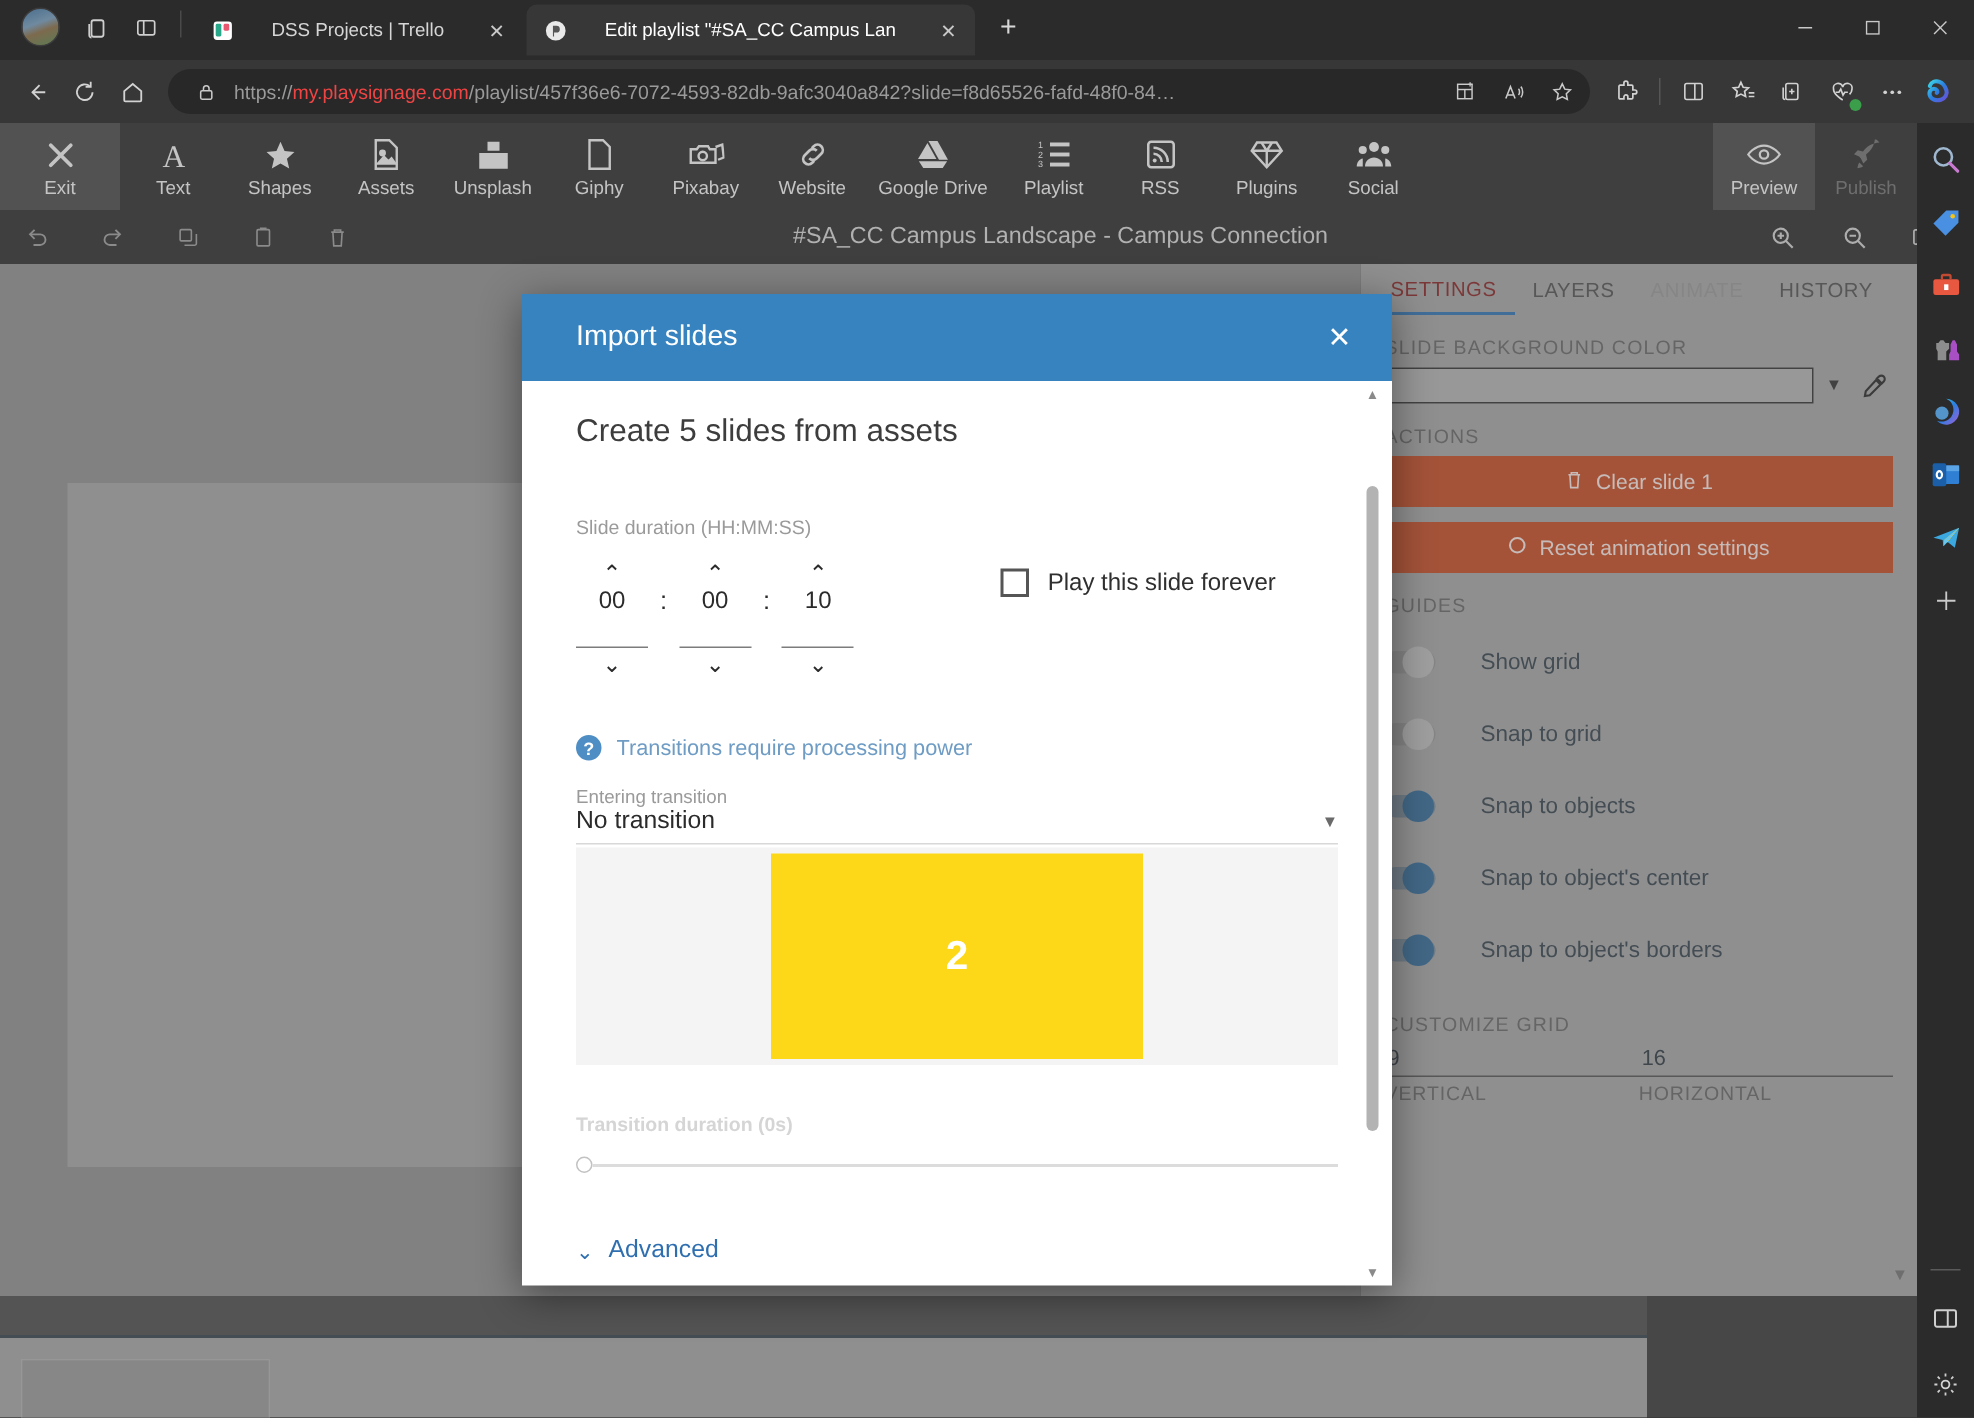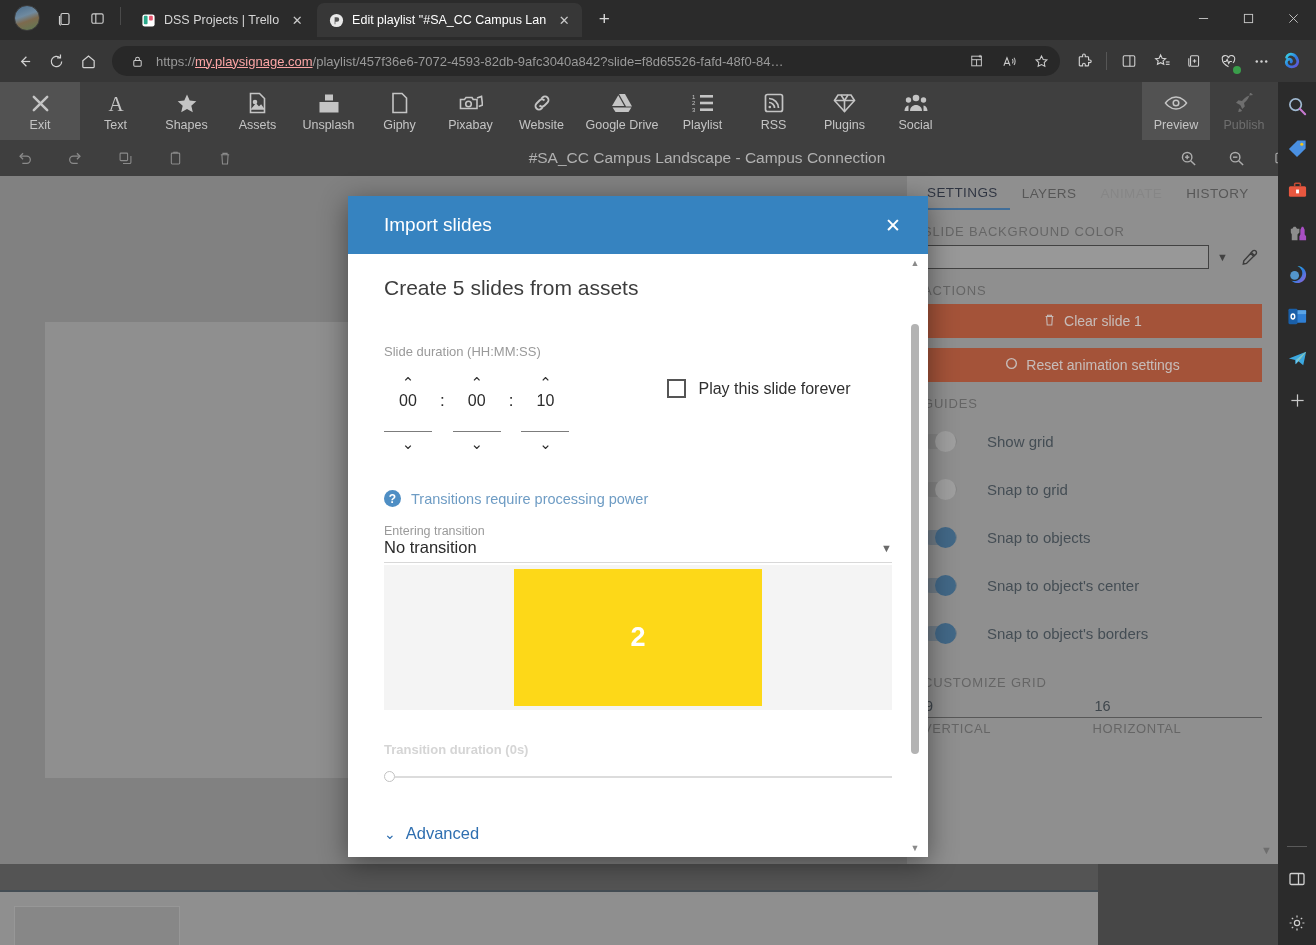--- a/index.html
+++ b/index.html
@@ -21,21 +21,21 @@
     width: 26px; height: 26px; border-radius: 50%;
     background: linear-gradient(160deg,#4a6d8c 0%, #6f8aa0 40%, #7d6a4e 60%, #5c7b54 100%);
     margin: 0 8px 4px 6px; border: 1px solid #3c3c3c;
   }
   .chrome-ico {
     width: 30px; height: 30px; display: flex; align-items: center; justify-content: center;
     color: #cfcfcf; margin-bottom: 3px; border-radius: 4px;
   }
   .tb-sep { width: 1px; height: 18px; background: #4a4a4a; margin: 0 6px 8px 6px; }
   .tab {
-    height: 34px; display: flex; align-items: center; gap: 8px;
+    height: 34px; display: flex; align-items: center; gap: 25px;
     padding: 0 8px 0 11px; border-radius: 7px 7px 0 0; min-width: 120px;
     font-size: 12.5px; color: #d6d6d6; position: relative; justify-content: center;
   }
   .tab.inactive { background: transparent; }
   .tab.active { background: #373737; color: #ffffff; }
   .tab-fav { width: 16px; height: 16px; flex: 0 0 16px; display: flex; align-items: center; justify-content: center; }
   .tab-title { flex: 1; white-space: nowrap; overflow: hidden; }
   .tab.active .tab-title { max-width: 196px; }
   .tab.inactive .tab-title { max-width: 185px; }
   .tab-close { width: 20px; height: 20px; display: flex; align-items: center; justify-content: center;
@@ -49,21 +49,21 @@
     position: absolute; left: 0; top: 40px; width: 1316px; height: 42px;
     background: #373737; display: flex; align-items: center; padding: 0 8px;
   }
   .nav-ico { width: 32px; height: 32px; display: flex; align-items: center; justify-content: center;
     color: #d2d2d2; border-radius: 4px; flex: 0 0 32px; }
   .omnibox {
     flex: 1; height: 30px; background: #282828; border-radius: 15px; display: flex;
     align-items: center; padding: 0 6px 0 12px; margin: 0 8px; gap: 6px; min-width: 0;
   }
   .omni-url { font-size: 13px; color: #9a9a9a; white-space: nowrap; overflow: hidden; flex: 1; }
-  .omni-url b { color: #fca5a5; font-weight: 400; text-decoration: underline; }
+  .omni-url b { color: #ef4444; font-weight: 400; }
   .omni-ico { width: 26px; height: 26px; display: flex; align-items: center; justify-content: center;
     color: #cacaca; flex: 0 0 26px; }
   .nav-right { display: flex; align-items: center; gap: 1px; }
   .navr-ico { width: 32px; height: 32px; display: flex; align-items: center; justify-content: center;
     color: #d2d2d2; border-radius: 4px; position: relative; }
   .vsep { width: 1px; height: 18px; background: #565656; margin: 0 5px; }
   .copilot-ico { width: 30px; height: 30px; display: flex; align-items: center; justify-content: center; }
 
   
   .edge-sidebar {
@@ -97,21 +97,21 @@
 
   
   .canvas-wrap { position: absolute; left: 0; top: 94px; width: 907px; height: 688px; background: #868686; }
   .canvas-stage { position: absolute; left: 45px; top: 146px; width: 860px; height: 456px; background: #9a9a9a; }
   .editor-footbar { position: absolute; left: 0; top: 782px; width: 1098px; height: 26px; background: #464646; }
 
   
   .settings-panel { position: absolute; left: 907px; top: 94px; width: 371px; height: 688px; background: #9a9a9a; }
   .panel-tabs { display: flex; height: 34px; align-items: center; padding-left: 8px; gap: 0; }
   .panel-tab { height: 34px; display: flex; align-items: center; padding: 0 12px; font-size: 13.5px; color: #4a4a4a; letter-spacing: .4px; }
-  .panel-tab.active { color: #0f172a; border-bottom: 2px solid #2a6aa8; }
+  .panel-tab.active { color: #7f1d1d; border-bottom: 2px solid #2a6aa8; }
   .panel-tab.dim { color: #8d8d8d; }
   .panel-body { position: absolute; left: 0; top: 34px; width: 371px; height: 654px; overflow: hidden; padding: 0 16px; }
   .panel-section-title { font-size: 13px; color: #5e5e5e; letter-spacing: .8px; margin: 14px 0 6px 0; }
   .color-row { display: flex; align-items: center; gap: 8px; margin-bottom: 4px; }
   .color-input { flex: 1; height: 24px; background: #a6a6a6; border: 1.5px solid #2c2c2c; }
   .caret-dn { color: #2c2c2c; font-size: 11px; }
   .eyedrop { width: 26px; display: flex; justify-content: center; }
   .btn-danger {
     width: 100%; height: 34px; background: #b8441f; color: #e9d9d4; font-size: 14px;
     display: flex; align-items: center; justify-content: center; gap: 8px; margin-bottom: 10px;

